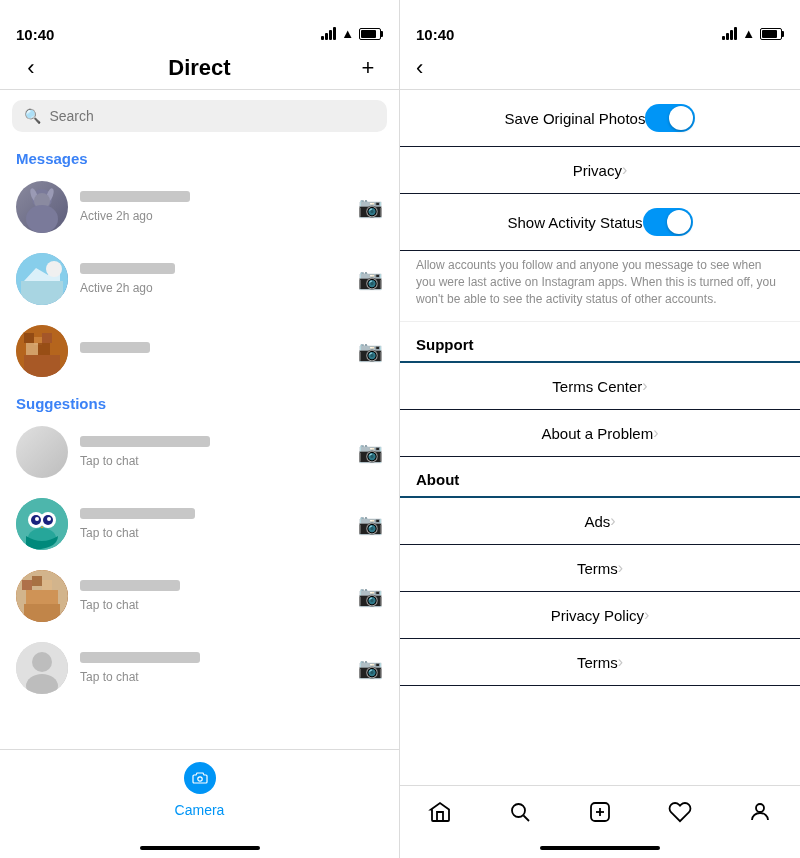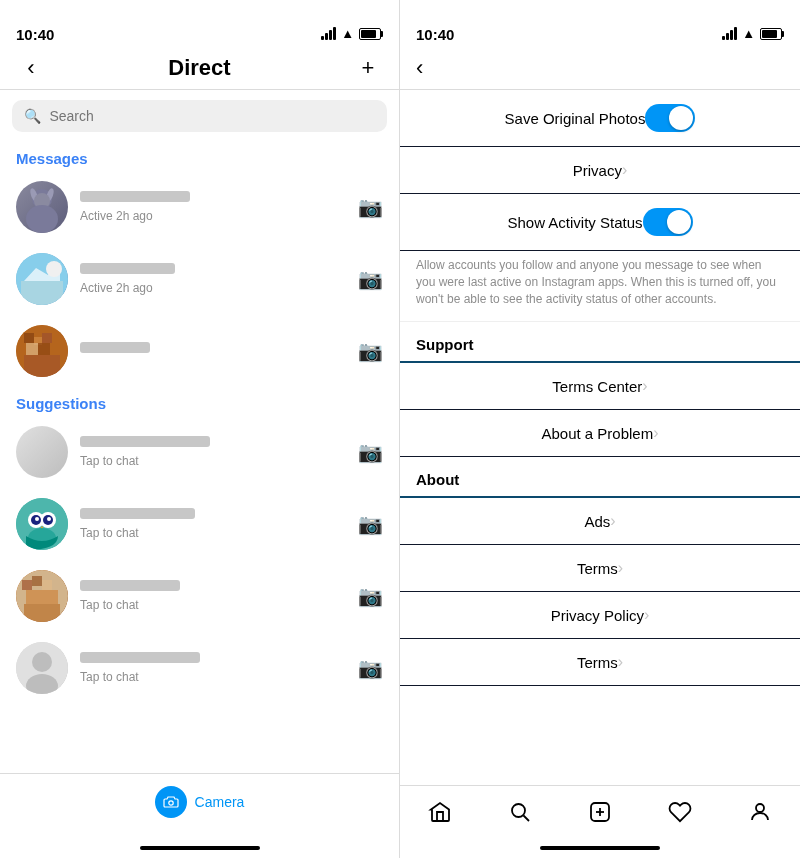--- a/index.html
+++ b/index.html
@@ -124,20 +124,21 @@
       margin-bottom: 3px;
     }
 
     .bottom-bar-left {
       border-top: 1px solid #dbdbdb;
       padding: 12px 0 20px;
       display: flex;
       justify-content: center;
       align-items: center;
       gap: 8px;
+      flex-direction: column;
     }
     .camera-bottom-icon {
       width: 32px;
       height: 32px;
       background: #0095f6;
       border-radius: 50%;
       display: flex;
       align-items: center;
       justify-content: center;
       color: #fff;

